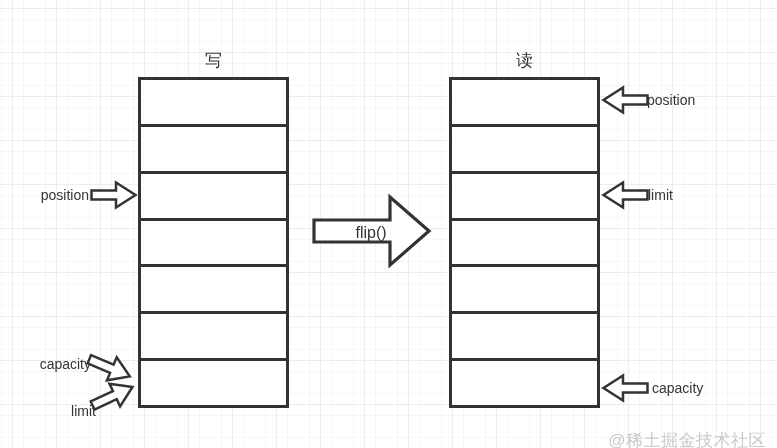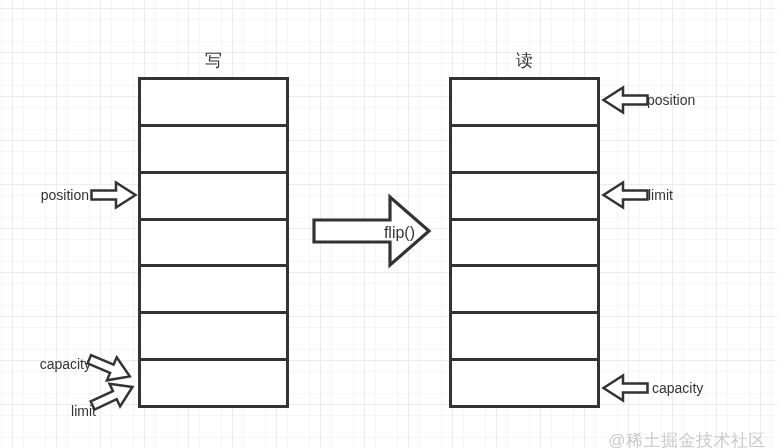--- a/index.html
+++ b/index.html
@@ -33,21 +33,21 @@
     position:absolute; top:51px; width:151px; text-align:center;
     font-size:17px; line-height:20px;
   }
   .buffer-title.left{left:138px;}
   .buffer-title.right{left:449px;}
   .lbl{position:absolute; font-size:14px; line-height:20px; white-space:nowrap;}
   .lbl.ra{text-align:right;}
   .arrow{position:absolute; color:var(--stroke); line-height:0;}
   .flip-label{
     position:absolute; left:327px; top:223px; width:88px;
-    text-align:right; font-size:16px; line-height:20px;
+    text-align:center; font-size:16px; line-height:20px;
   }
   .watermark{
     position:absolute; right:11px; top:431px; font-size:17px; line-height:20px;
     color:var(--watermark); letter-spacing:0.5px;
   }
 </style>
 </head>
 <body>
 
 <div class="canvas">

